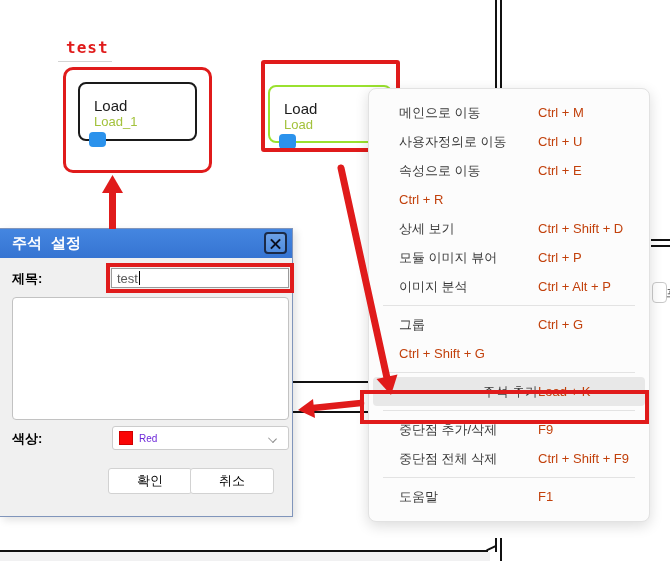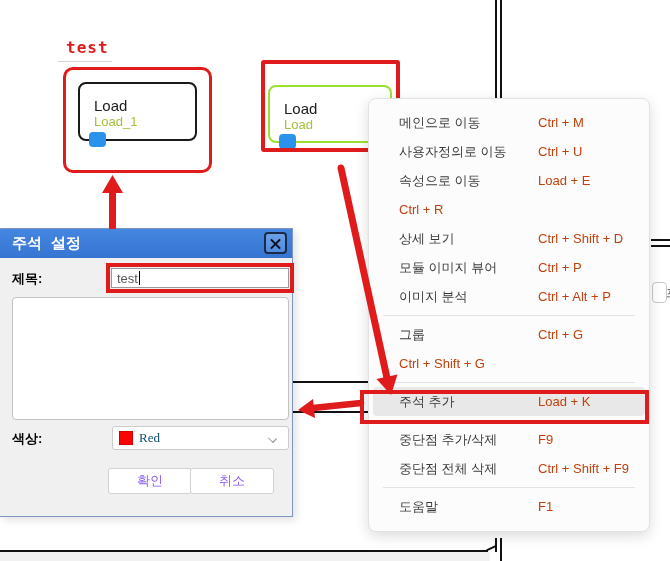--- a/index.html
+++ b/index.html
@@ -59,41 +59,41 @@
                  display:flex; align-items:center; padding-left:5px; }
   .caret { display:inline-block; width:1px; height:14px; background:#000; margin-left:1px; }
 
   #note-textarea { position:absolute; left:12px; top:68px; width:277px; height:123px;
                    background:#fff; border:1px solid #c2c2c2; border-radius:4px; }
 
   #color-select { position:absolute; left:112px; top:197px; width:177px; height:24px;
                   background:#fff; border:1px solid #cccccc; border-radius:3px;
                   display:flex; align-items:center; padding-left:6px; cursor:pointer; }
   #color-swatch { width:14px; height:14px; border:1px solid #cf0000; margin-right:6px; }
-  #color-value { font-size:13px; color:#0c4a6e;font-family:Liberation Serif, serif; }
+  #color-value { font-size:10px; color:#6d28d9; }
   #color-chevron { position:absolute; right:12px; top:8px; width:7px; height:7px;
                    border-right:1.5px solid #8a8a8a; border-bottom:1.5px solid #8a8a8a;
                    transform:rotate(45deg) scaleY(.8); }
 
   .dlg-btn { position:absolute; top:239px; width:84px; height:26px; background:#fff;
-             border:1px solid #d2d2d2; border-radius:3px; font-size:13px; color:#8b5cf6;
+             border:1px solid #d2d2d2; border-radius:3px; font-size:13px; color:#000000;
              display:flex; align-items:center; justify-content:center; cursor:pointer;
              font-family:inherit; }
   #btn-ok { left:108px; }
   #btn-cancel { left:190px; }
 
   
-  #context-menu { position:absolute; left:368px; top:98px; width:282px; height:434px;
+  #context-menu { position:absolute; left:368px; top:88px; width:282px; height:434px;
                   background:#fcfcfc; border:1px solid #e2e2e2; border-radius:8px;
                   box-shadow:0 4px 14px rgba(0,0,0,.14); z-index:20; padding-top:9px; }
   .menu-item { display:flex; align-items:center; height:29px; margin:0 4px;
                padding:0 10px 0 26px; font-size:13px; color:#3a3a3a; border-radius:4px; cursor:pointer; }
   .menu-item .mi-label { flex:0 0 139px; }
   .menu-item .mi-short { flex:0 0 auto; color:#c2410c; }
-  .menu-item.highlight { background:#e8e8e8; }
+  .menu-item.highlight { background:#e8e8e8;text-align:right; }
   .menu-sep { height:1px; background:#e3e3e3; margin:4px 14px; }
   #menu-redrect { position:absolute; left:360px; top:390px; width:289px; height:34px;
                   border:4px solid #e01b1b; z-index:30; }
 
   
   #arrows { position:absolute; left:0; top:0; width:670px; height:561px;
             pointer-events:none; z-index:40; }
 </style>
 </head>
 <body>
@@ -163,21 +163,21 @@
     <div class="menu-item">
       <span class="mi-label">메인으로 이동</span>
       <span class="mi-short">Ctrl + M</span>
     </div>
     <div class="menu-item">
       <span class="mi-label">사용자정의로 이동</span>
       <span class="mi-short">Ctrl + U</span>
     </div>
     <div class="menu-item">
       <span class="mi-label">속성으로 이동</span>
-      <span class="mi-short">Load + E</span>
+      <span class="mi-short">Ctrl + E</span>
     </div>
     <div class="menu-item">
       <span class="mi-short">Ctrl + R</span>
     </div>
     <div class="menu-item">
       <span class="mi-label">상세 보기</span>
       <span class="mi-short">Ctrl + Shift + D</span>
     </div>
     <div class="menu-item">
       <span class="mi-label">모듈 이미지 뷰어</span>

